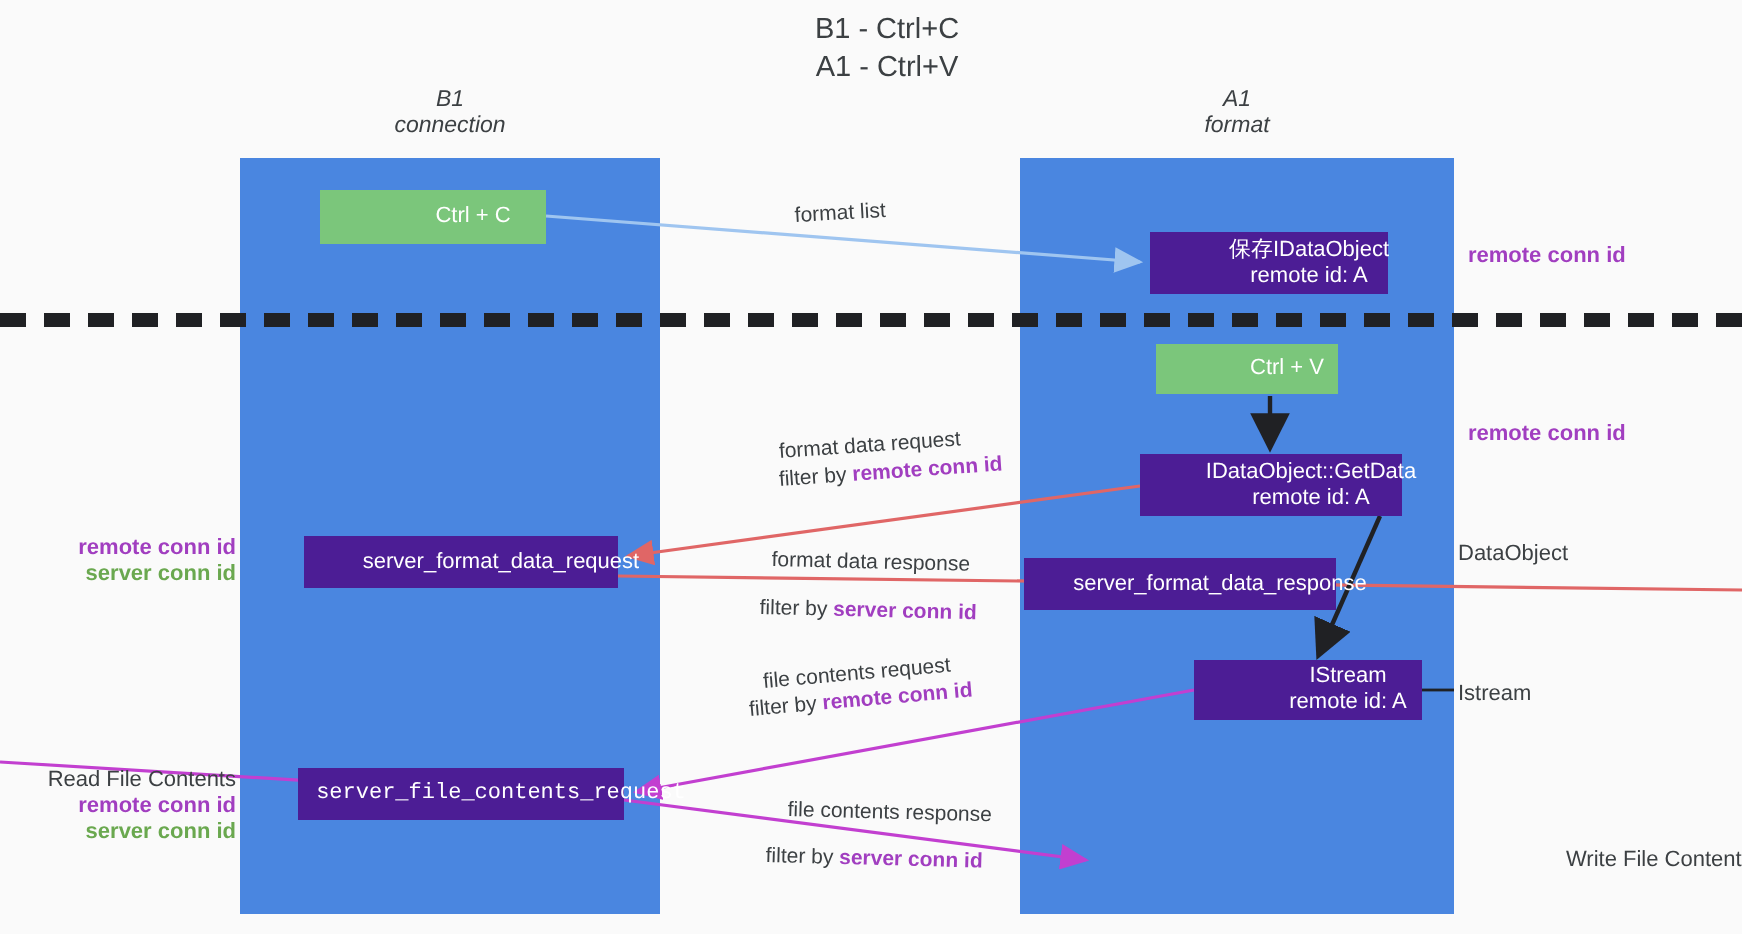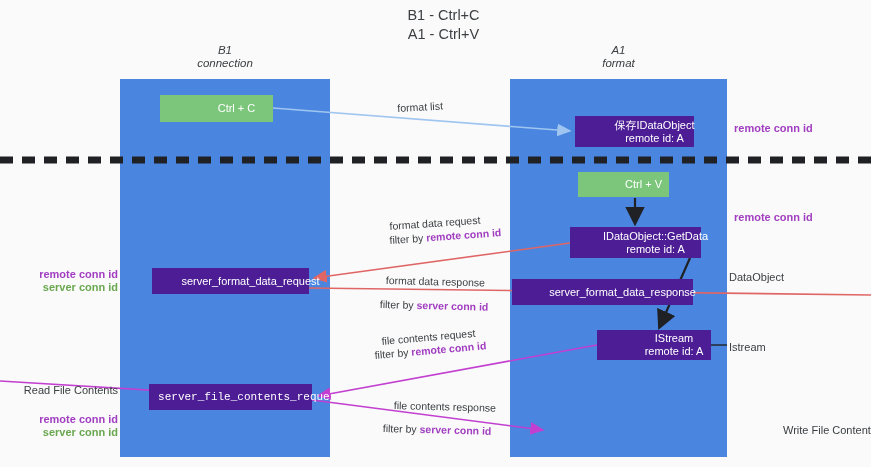--- a/index.html
+++ b/index.html
@@ -42,21 +42,21 @@
   }
   .node.green{background:#7bc67b;}
   .node.orange{background:#4c1d95;}
   .node .ln{display:block;white-space:nowrap;}
 
   #n-ctrlc{left:160px;top:95px;width:113px;height:27px;}
   #n-idataobject{left:575px;top:116px;width:119px;height:31px;}
   #n-ctrlv{left:578px;top:172px;width:91px;height:25px;}
   #n-getdata{left:570px;top:227px;width:131px;height:31px;}
   #n-srv-fmt-req{left:152px;top:268px;width:157px;height:26px;}
-  #n-srv-fmt-resp{left:512px;top:279px;width:181px;height:26px;}
+  #n-srv-fmt-resp{left:512px;top:279px;width:156px;height:26px;}
   #n-istream{left:597px;top:330px;width:114px;height:30px;}
   #n-srv-file-req{left:149px;top:384px;width:163px;height:26px;font-family:Liberation Mono, monospace;}
   #n-srv-file-resp{left:548px;top:417px;width:159px;height:26px;}
 
   
   .ann{position:absolute;font-size:11px;line-height:13px;white-space:nowrap;}
   .ann .purple{color:#a13ec0;font-weight:bold;}
   .ann .green{color:#6aa84f;font-weight:bold;}
   .ann .plain{color:#3c4043;}
   .ann span{display:block;}
@@ -231,18 +231,18 @@
   <div id="ann-r5" class="ann">
     <span class="plain">Write File Contents</span>
   </div>
 
   <div id="ann-l1" class="ann">
     <span class="purple">remote conn id</span>
     <span class="green">server conn id</span>
   </div>
 
   <div id="ann-l2" class="ann">
-    <span class="plain" style="margin-bottom:16px;">Read File Contents</span>
+    <span class="plain" style="margin-bottom:0;">Read File Contents</span>
     <span class="purple">remote conn id</span>
     <span class="green">server conn id</span>
   </div>
 
 </div>
 
 </body></html>

